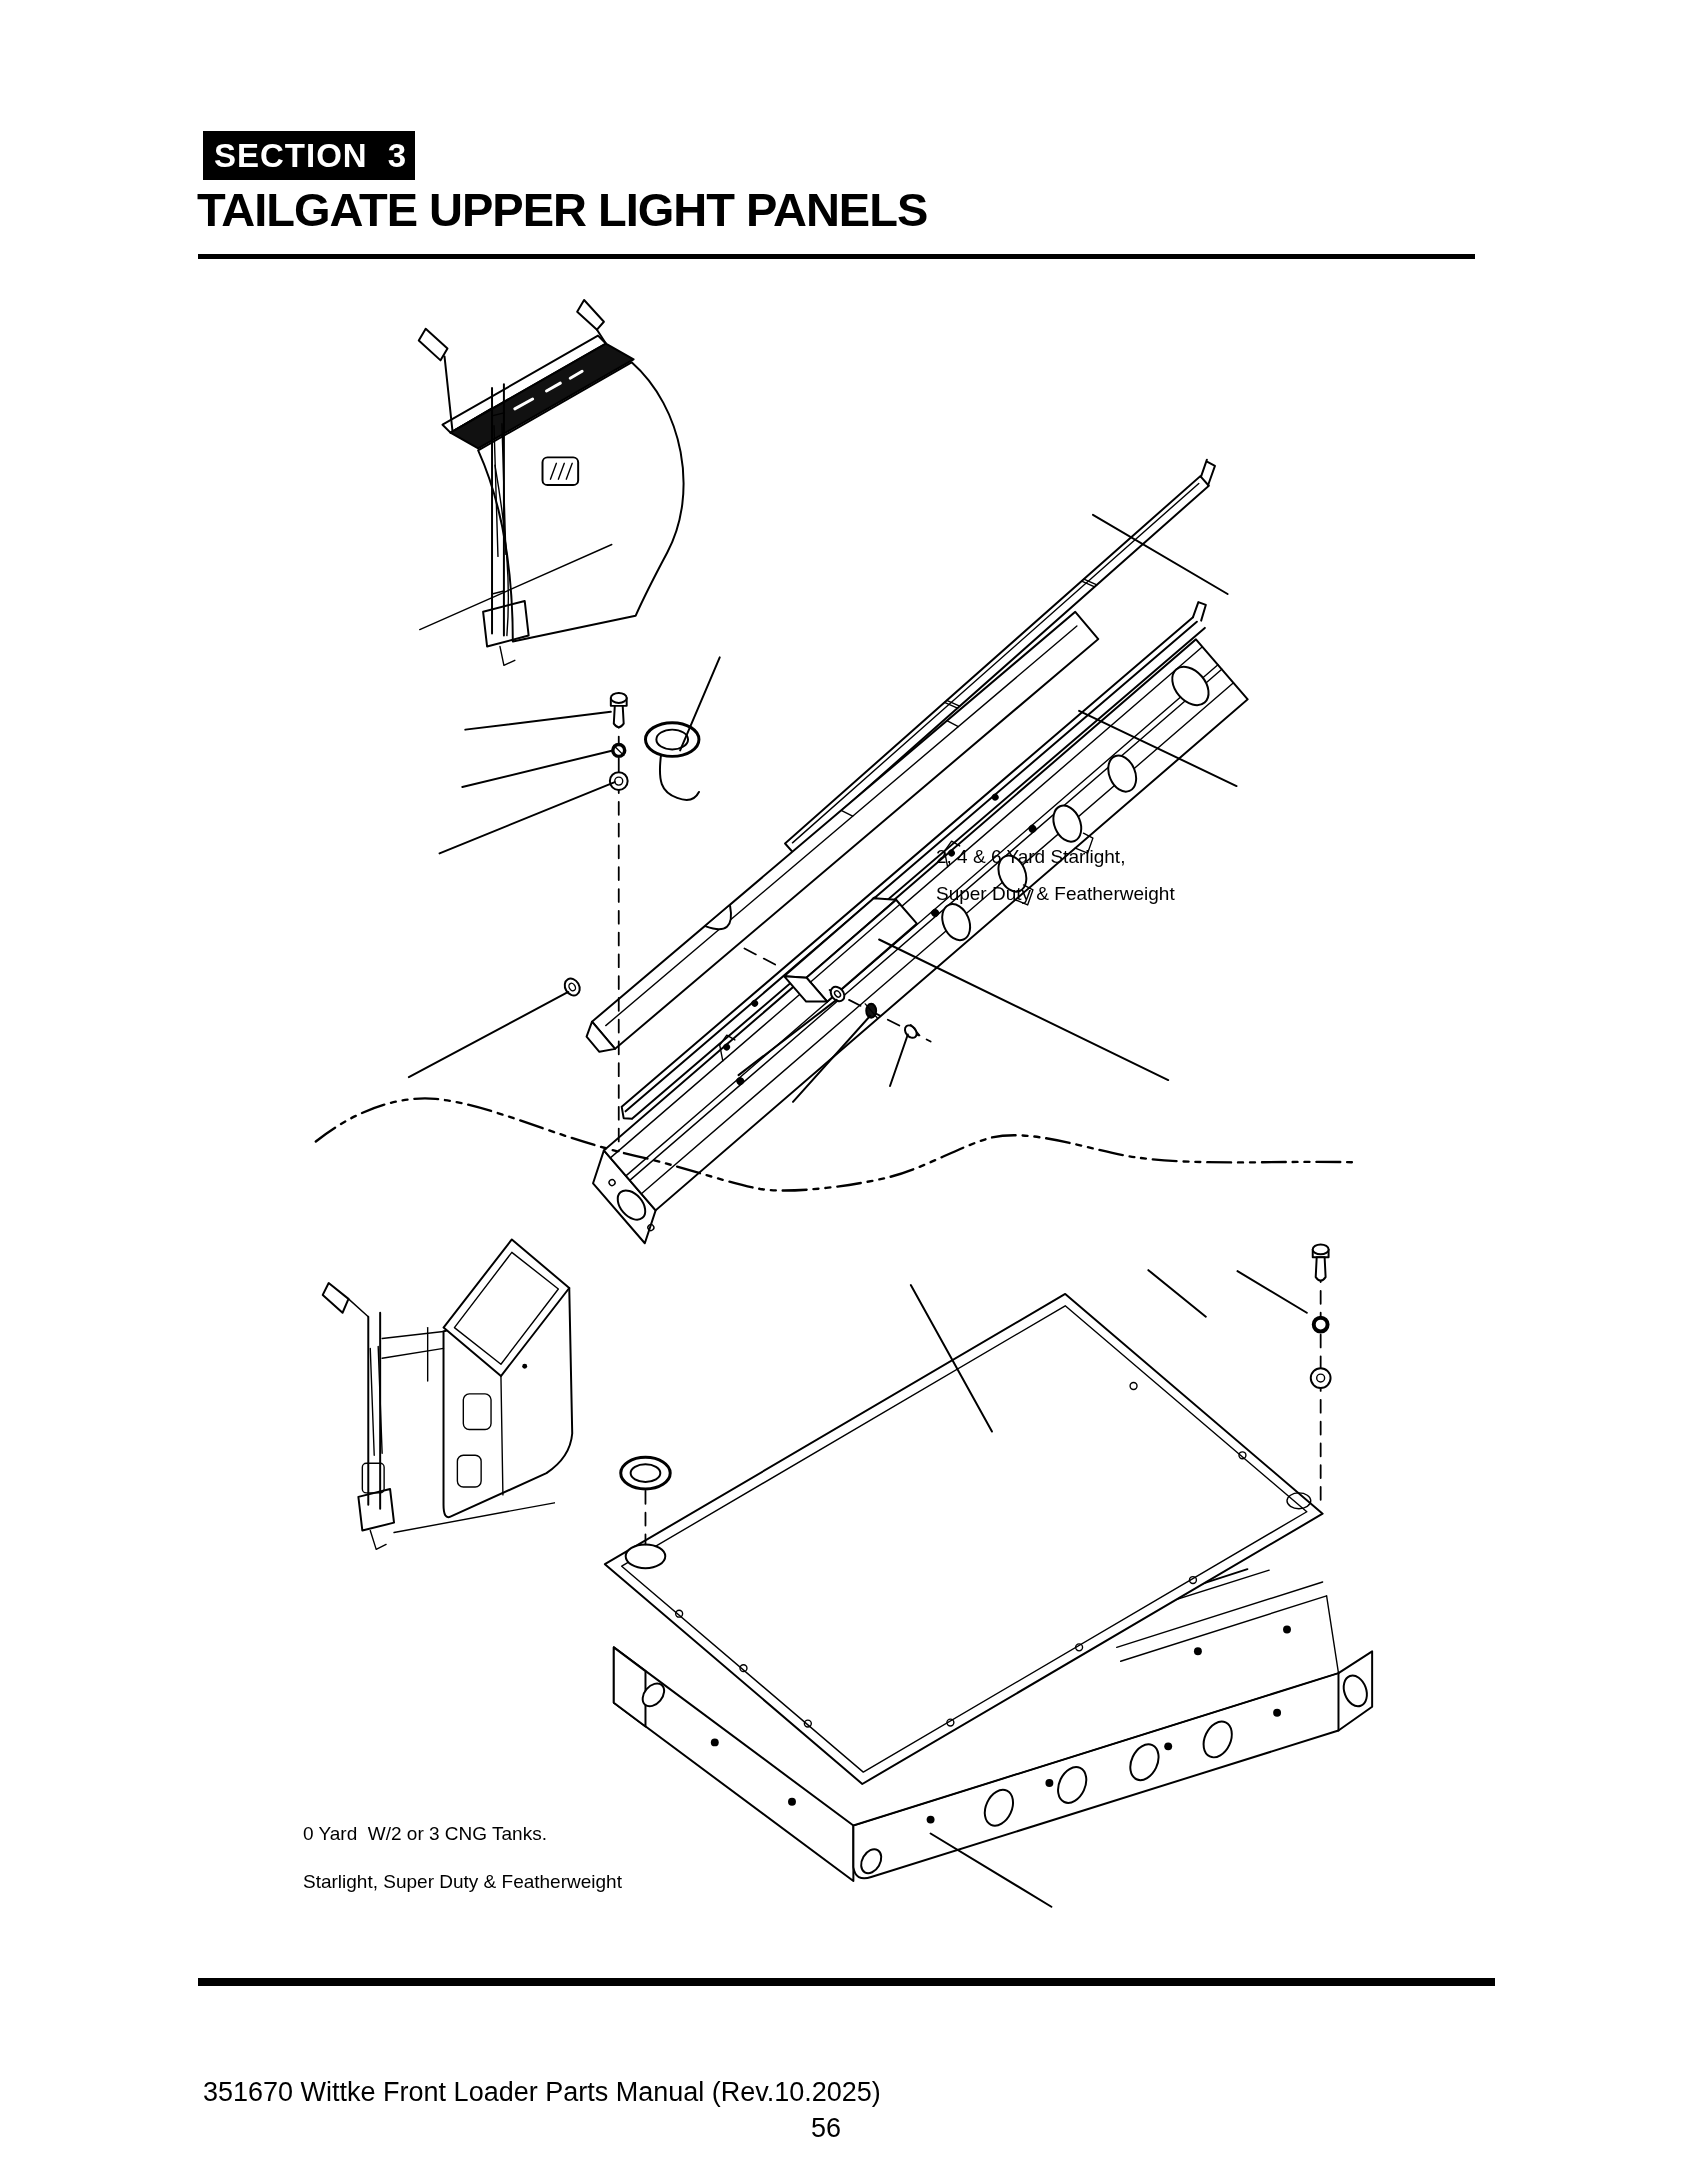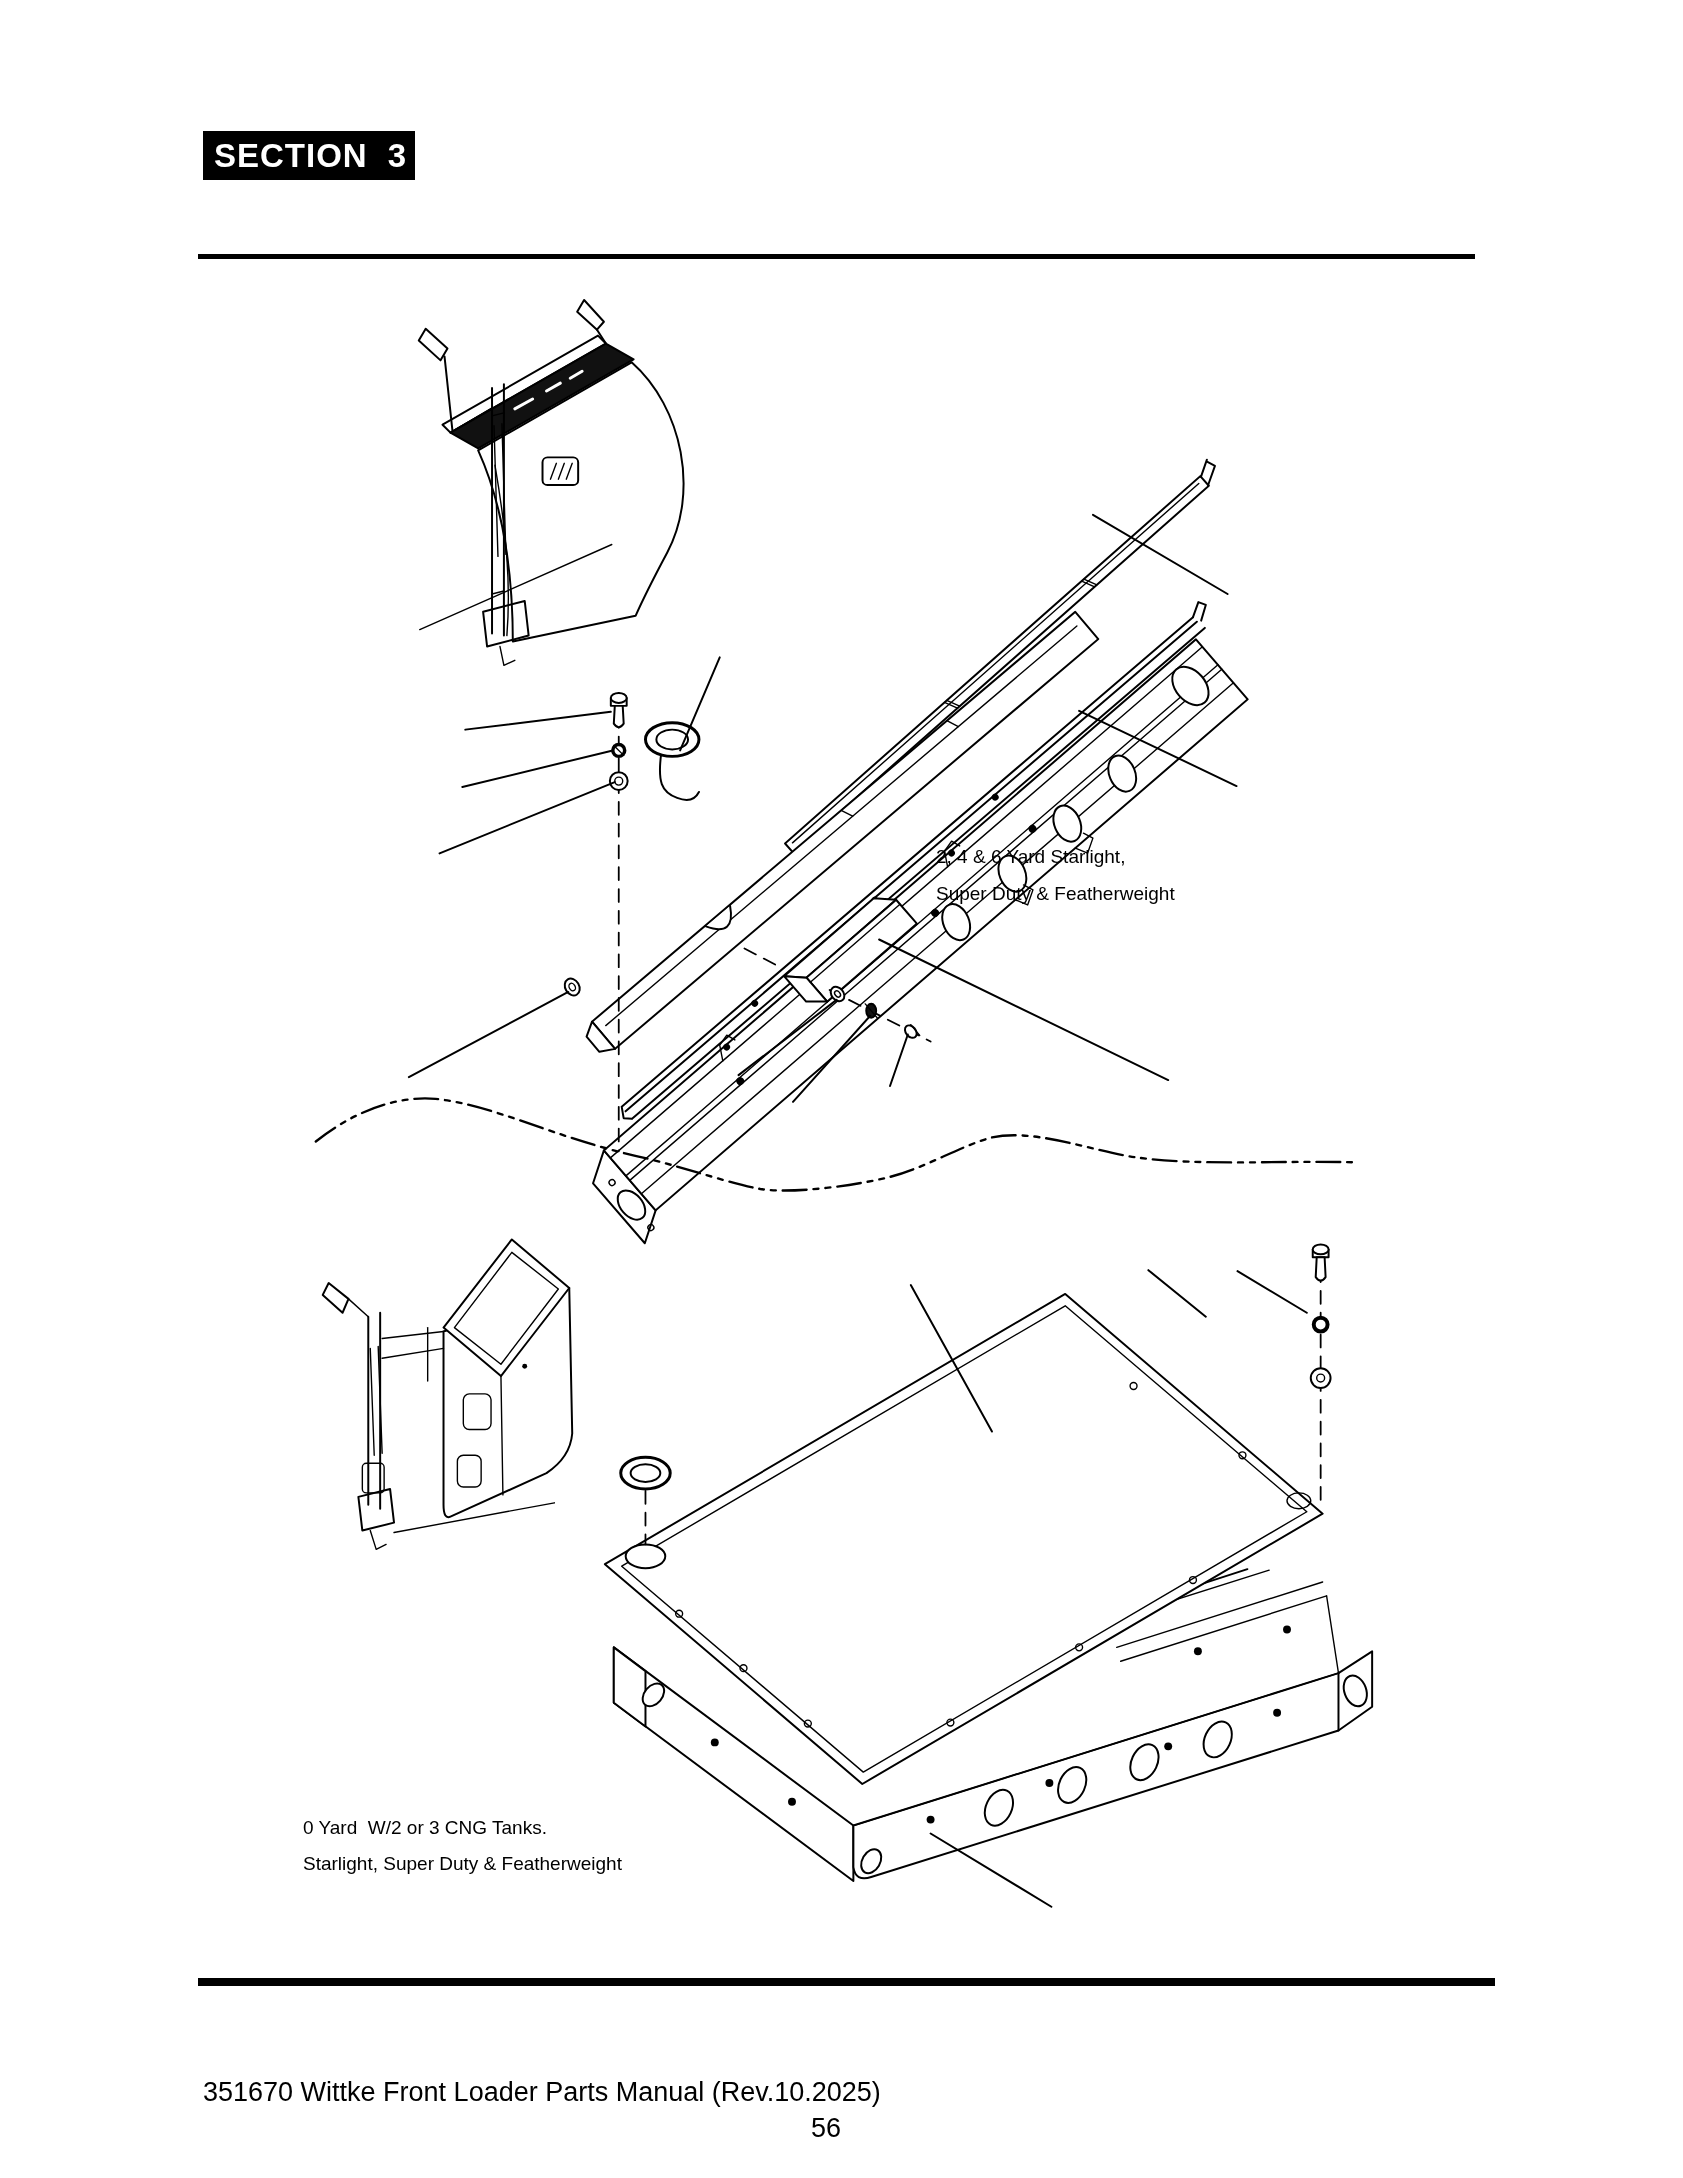--- a/index.html
+++ b/index.html
@@ -29,21 +29,21 @@
     position:absolute;left:198px;top:254px;
     width:1277px;height:5px;background:#000;
   }
   
   .caption{
     position:absolute;
     font-size:19px;line-height:37px;
     white-space:pre-wrap;
   }
   .caption.upper{left:936px;top:838px;}
-  .caption.lower{left:303px;top:1810px;line-height:36px;}
+  .caption.lower{left:303px;top:1810px;line-height:48px;}
   
   .footer-rule{
     position:absolute;left:198px;top:1978px;
     width:1297px;height:8px;background:#000;
   }
   .footer-text{
     position:absolute;left:0;top:2077px;width:100%;
     font-size:27px;
   }
   .footer-text .manual{position:absolute;left:203px;white-space:nowrap;}
@@ -58,20 +58,21 @@
   svg.art .dash{stroke-dasharray:13 9;stroke-width:1.8;}
   svg.art .wavy{stroke-dasharray:24 7 5 7 5 7;stroke-width:2.4;}
   svg.art .wdash{stroke:#fff;stroke-width:3;}
 </style>
 </head>
 <body>
 
 <div class="page">
 
   <div class="section-badge">SECTION 3</div>
+  <div class="page-title">TAILGATE UPPER LIGHT PANELS</div>
   <div class="title-rule"></div>
 
   <svg class="art" width="1683" height="2178" viewBox="0 0 1700 2200">
 
     <g>
 
       <g>
         <path class="wht" d="M483,455 L638,366 C690,412 706,498 674,558 C658,588 650,604 642,622 L518,648 C518,572 506,506 483,455 Z"></path>
         <path class="thin" d="M500,470 C512,540 516,592 512,642"></path>
         <polygon class="wht" points="447,429 604,339 612,347 455,437"></polygon>

